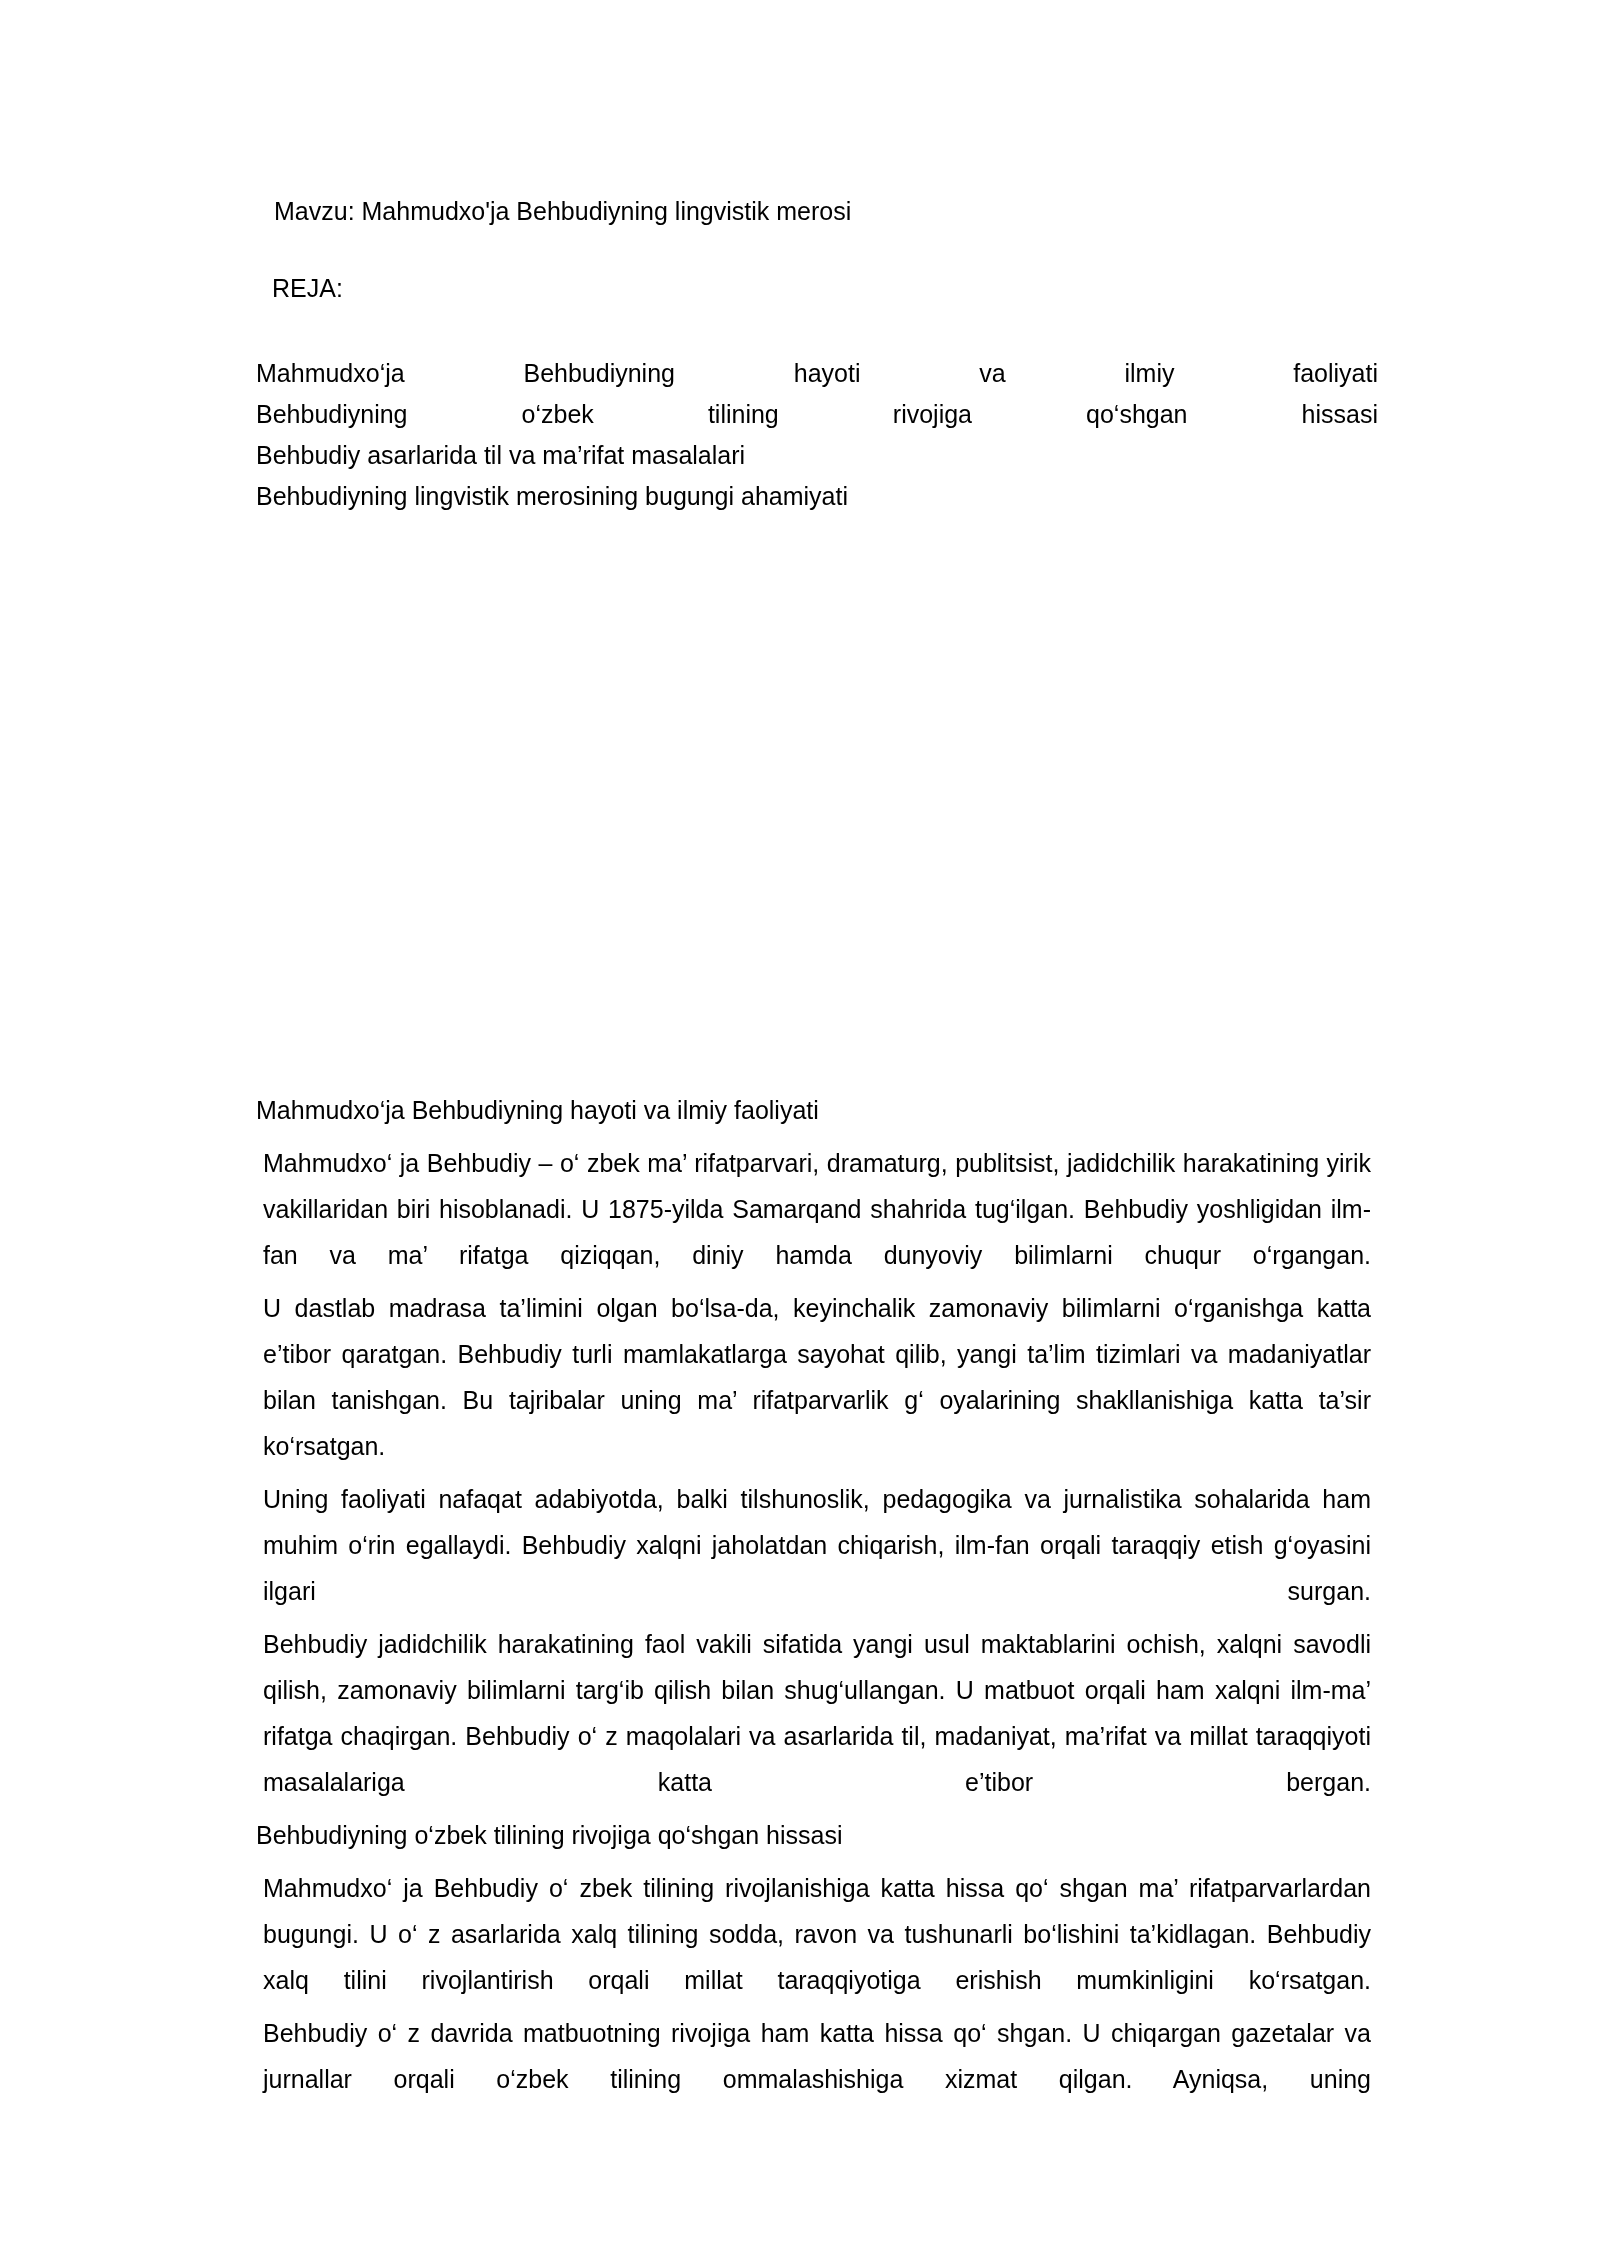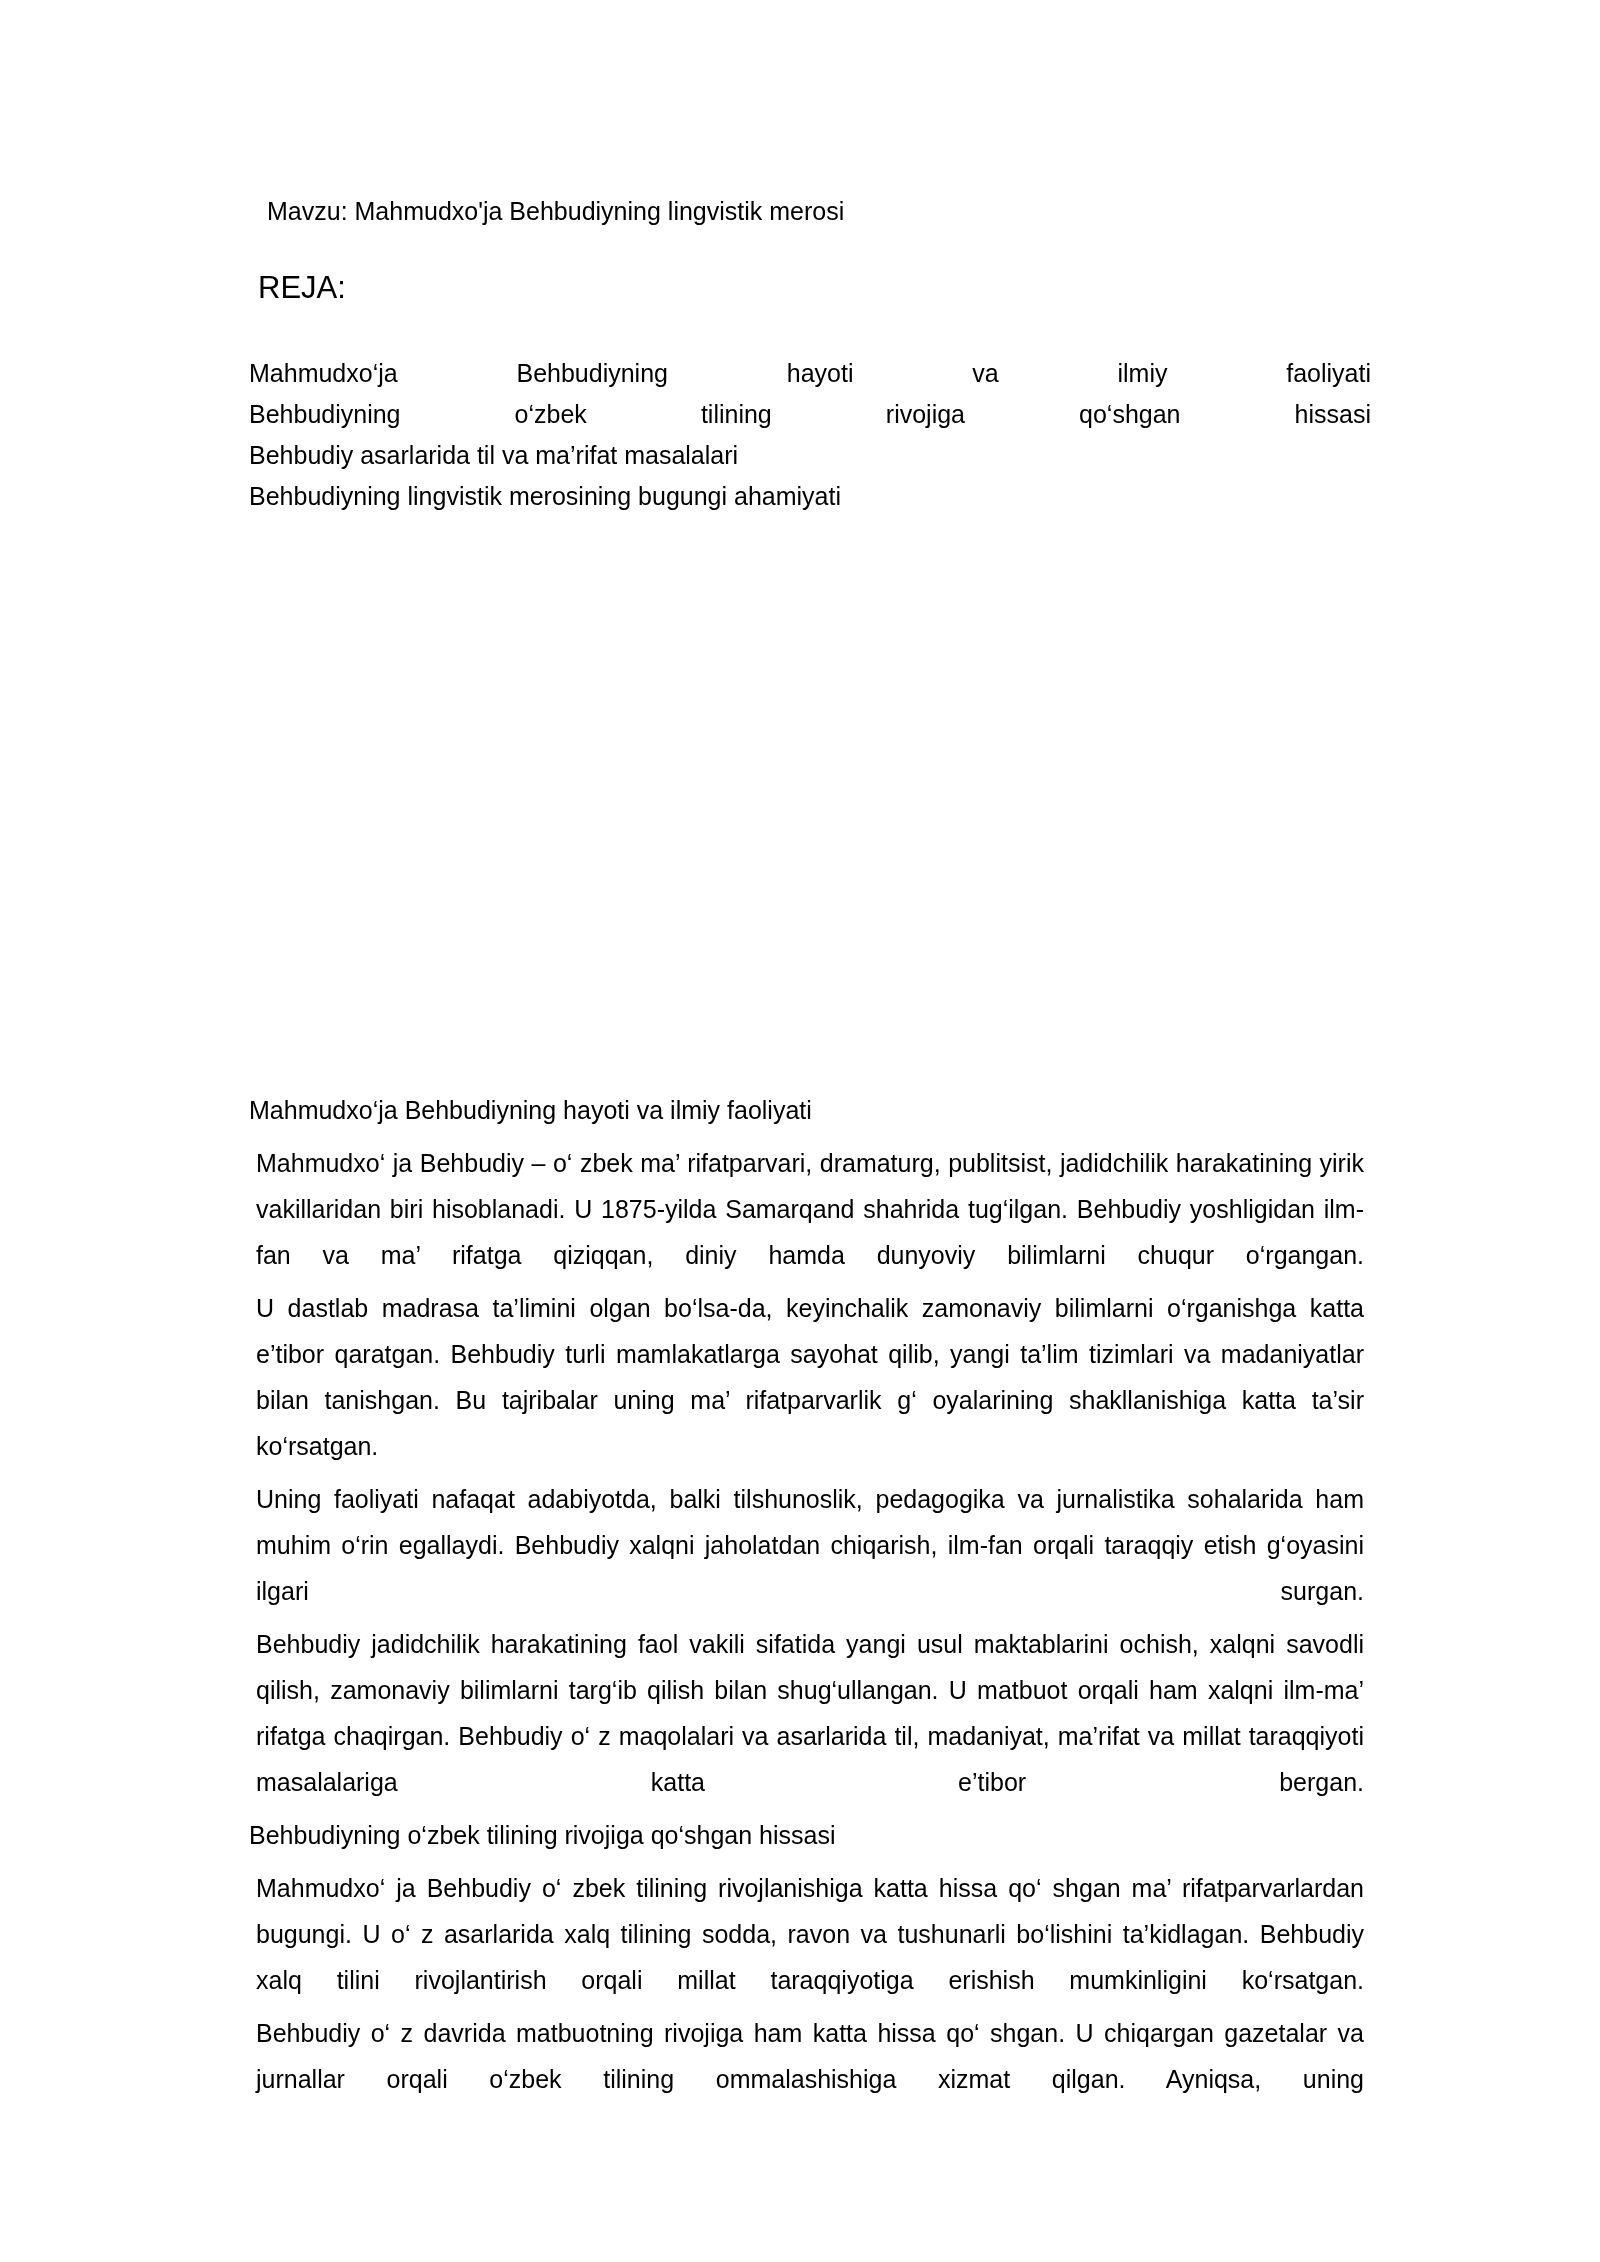--- a/index.html
+++ b/index.html
@@ -13,39 +13,39 @@
   .page {
     position: relative;
     width: 1600px;
     height: 2262px;
     background: #ffffff;
     box-sizing: border-box;
     overflow: hidden;
   }
   .content {
     position: absolute;
-    left: 249px;
+    left: 256px;
     top: 0;
     width: 1122px;
   }
   .doc-title {
     font-size: 25px;
     line-height: 34px;
     color: #000000;
     margin: 0;
     padding: 0;
     text-indent: 18px;
     margin-top: 194px;
     white-space: nowrap;
   }
   .reja-label {
-    font-size: 31px;
+    font-size: 25px;
     line-height: 34px;
     color: #000000;
-    margin: 9px;
+    margin: 16px;
     margin-top: 43px;
   }
   .plan-list {
     margin: 0;
     padding: 0;
     list-style: none;
     margin-top: 48px;
   }
   .plan-item {
     font-size: 25px;

